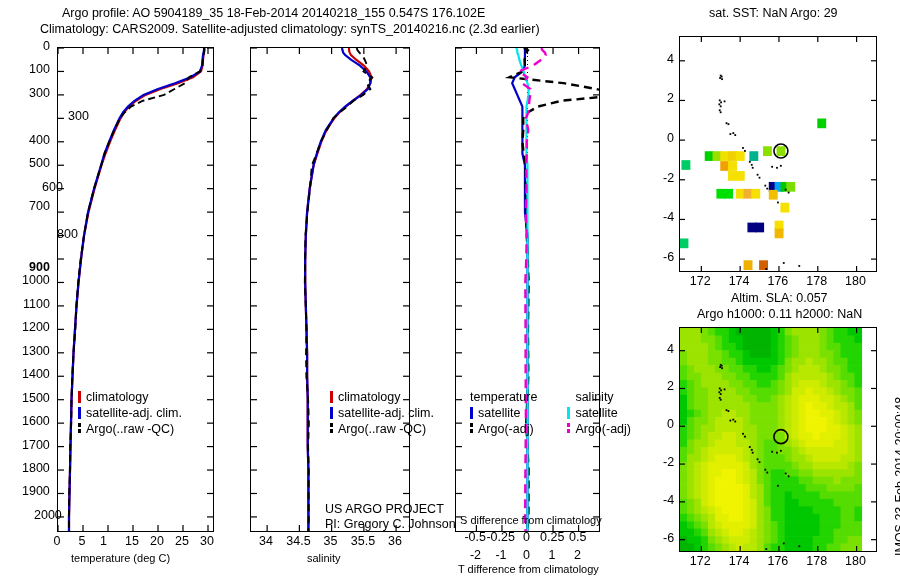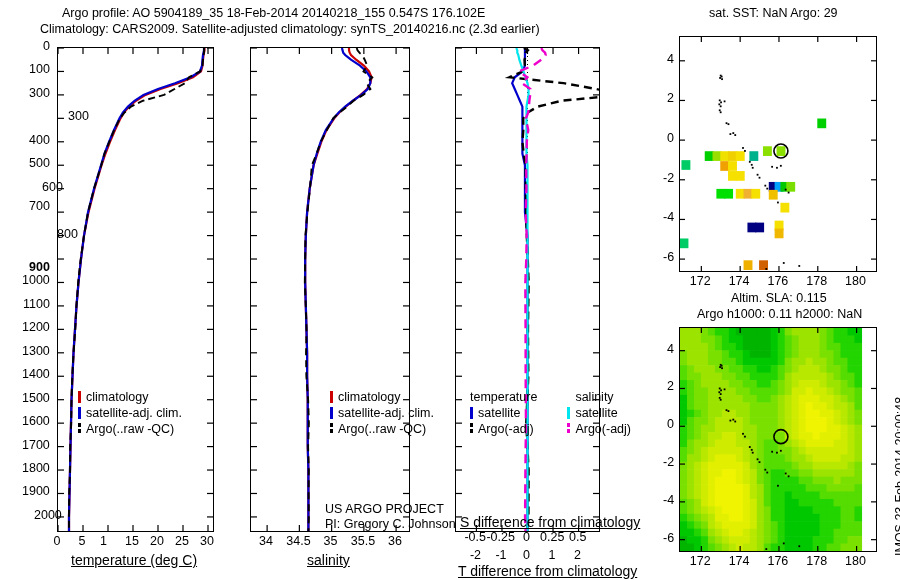--- a/index.html
+++ b/index.html
@@ -1,20 +1,20 @@
 <!DOCTYPE html>
 <html><head>
 <meta charset="utf-8">
 <style>
   html,body{margin:0;padding:0;background:#fff;}
   body{width:900px;height:580px;position:relative;overflow:hidden;
        font-family:"Liberation Sans","DejaVu Sans",sans-serif;color:#000;}
   .abs{position:absolute;}
   .ttl{font-size:12.5px;white-space:nowrap;}
-  .axlab{font-size:14px;white-space:nowrap;text-decoration:underline;}
+  .axlab{font-size:11px;white-space:nowrap;}
   .tick{font-size:12.5px;white-space:nowrap;}
   .panel{position:absolute;border:1.4px solid #000;background:#fff;box-sizing:border-box;}
   .lg{font-size:12.5px;white-space:nowrap;}
   .swatch{display:inline-block;width:3px;height:12px;vertical-align:-2px;margin-right:5px;}
   .swatch.dash{background:
      linear-gradient(to bottom,#000 0 4px,transparent 4px 6px,#000 6px 10px,transparent 10px 12px);}
   svg{display:block;}
   .rot{transform-origin:0 0;transform:rotate(-90deg);font-size:12.5px;white-space:nowrap;}
 </style>
 </head>
@@ -419,21 +419,21 @@
   </div>
 <div class="abs" id="sst-yticks" style="left:650px;top:36px;width:28px;height:240px;">
     <div class="tick" style="position: absolute; top: 15.7966px; left: 17px;">4</div>
     <div class="tick" style="position: absolute; top: 55.4576px; left: 17px;">2</div>
     <div class="tick" style="position: absolute; top: 95.1186px; left: 17px;">0</div>
     <div class="tick" style="position: absolute; top: 134.78px; left: 13px;">-2</div>
     <div class="tick" style="position: absolute; top: 174.441px; left: 13px;">-4</div>
     <div class="tick" style="position: absolute; top: 214.102px; left: 13px;">-6</div>
   </div>
 
-<div class="abs ttl" style="left:731px;top:291px;">Altim. SLA: 0.115</div>
+<div class="abs ttl" style="left:731px;top:291px;">Altim. SLA: 0.057</div>
 <div class="abs ttl" style="left:697px;top:307px;">Argo h1000: 0.11 h2000: NaN</div>
 <div class="panel" style="left:679px;top:327px;width:198px;height:225px;">
   <svg id="svg-sla" width="196" height="223" viewBox="0 0 196 223">
       <rect x="0" y="0" width="7.578674790555978" height="8.033333333333333" fill="#9ce400"></rect>
       <rect x="6.978674790555979" y="0" width="7.578674790555978" height="8.033333333333333" fill="#9ce400"></rect>
       <rect x="13.957349581111957" y="0" width="7.578674790555978" height="8.033333333333333" fill="#9ce400"></rect>
       <rect x="20.936024371667937" y="0" width="7.578674790555978" height="8.033333333333333" fill="#7ae000"></rect>
       <rect x="27.914699162223915" y="0" width="7.578674790555978" height="8.033333333333333" fill="#55dc00"></rect>
       <rect x="34.893373952779896" y="0" width="7.578674790555978" height="8.033333333333333" fill="#22d400"></rect>
       <rect x="41.872048743335874" y="0" width="7.578674790555978" height="8.033333333333333" fill="#22d400"></rect>

